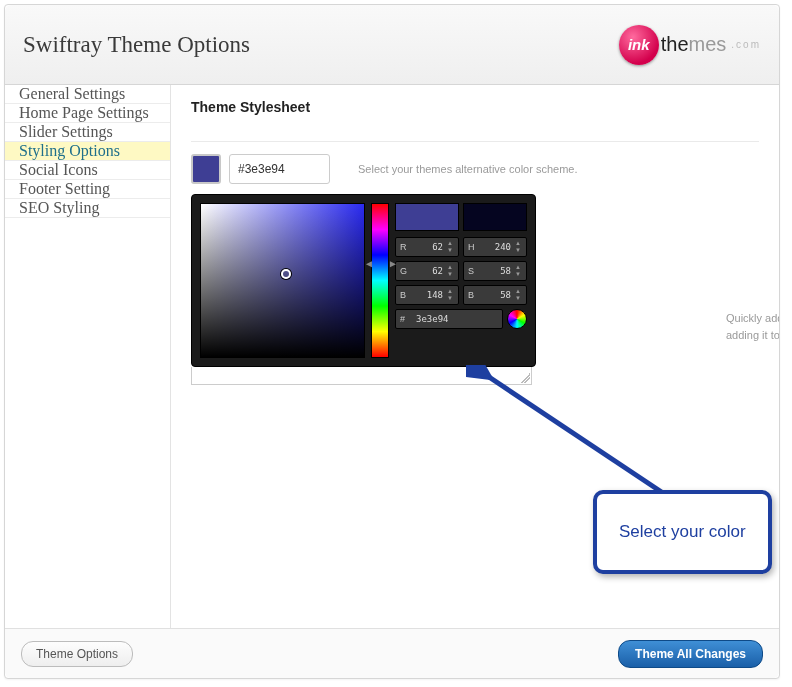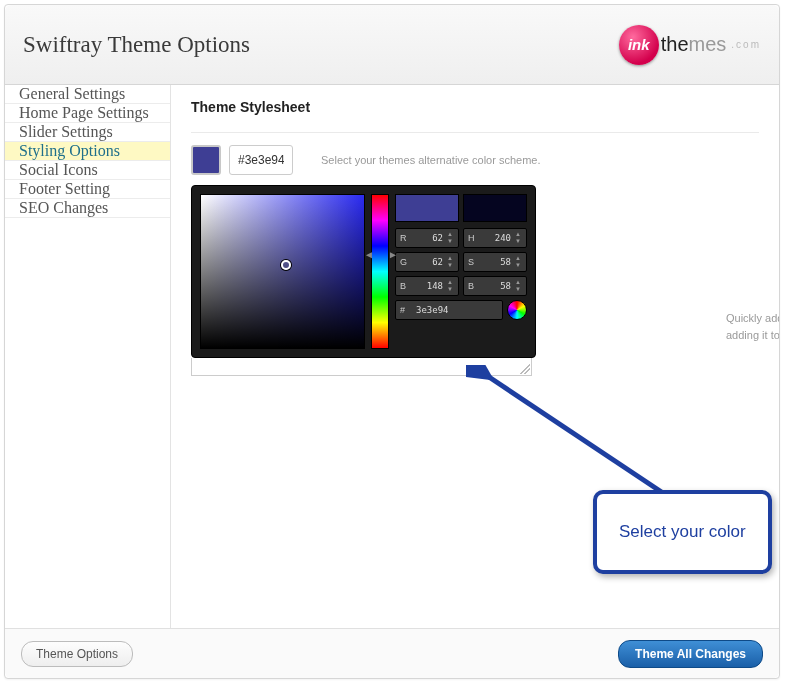--- a/index.html
+++ b/index.html
@@ -10,24 +10,24 @@
   .logo{display:flex;align-items:center;gap:2px}
   .logo-circle{width:40px;height:40px;border-radius:50%;background:radial-gradient(circle at 35% 30%,#ff6a9e,#d3004c 70%);position:relative;box-shadow:0 1px 3px rgba(0,0,0,.4);display:flex;align-items:center;justify-content:center;color:#fff;font-style:italic;font-weight:700;font-size:15px;font-family:Liberation Sans, sans-serif}
   .logo-text{font-size:20px;color:#222;font-family:Georgia,serif}
   .logo-text .light{color:#999}
   .logo-dots{font-size:10px;color:#bbb;letter-spacing:2px;margin-left:3px}
   .body{flex:1;display:flex;overflow:hidden}
   .sidebar{width:166px;border-right:1px solid #e3e3e3;background:#fff}
   .sidebar-item{padding:0 14px;font-size:16px;color:#555;font-family:Georgia,serif;border-bottom:1px solid #ececec;cursor:pointer}
   .sidebar-item.active{color:#1f6f8b;background:#fef9c3}
   .main{flex:1;padding:14px 20px 10px 20px;position:relative;overflow:hidden}
-  .section-title{font-size:14px;font-weight:700;color:#222;padding-bottom:17px;border-bottom:1px solid #eaeaea;margin-bottom:12px}
+  .section-title{font-size:14px;font-weight:700;color:#222;padding-bottom:26px;border-bottom:1px solid #eaeaea;margin-bottom:12px}
   .color-row{display:flex;align-items:center;gap:8px;margin-bottom:10px}
   .swatch{width:30px;height:30px;border:2px solid #c8c8c8;border-radius:3px;background:#3e3e94;cursor:pointer}
-  .hex-input{height:30px;width:64px;border:1px solid #ccc;border-radius:3px;padding:0 8px;font-size:12px;color:#333}
+  .hex-input{height:30px;width:101px;border:1px solid #ccc;border-radius:3px;padding:0 8px;font-size:12px;color:#333}
   .hint{font-size:11px;color:#9a9a9a;margin-left:20px}
   .picker{width:345px;background:#1b1b1b;border:1px solid #000;border-radius:4px;padding:8px;position:relative;display:flex;gap:6px}
   .sv-area{width:165px;height:155px;position:relative;border:1px solid #000;background:linear-gradient(to top,#000,rgba(0,0,0,0)),linear-gradient(to right,#fff,#2a2af0);cursor:crosshair}
   .sv-cursor{position:absolute;width:10px;height:10px;border:2px solid #fff;border-radius:50%;left:85px;top:70px;transform:translate(-50%,-50%);box-shadow:0 0 0 1px #000}
   .hue-bar{width:18px;height:155px;border:1px solid #000;background:linear-gradient(to bottom,red,magenta,blue,cyan,lime,yellow,red);position:relative;cursor:pointer}
   .hue-arrows{position:absolute;top:54px;left:-8px;width:34px;display:flex;justify-content:space-between;font-size:10px;color:#888}
   .right-col{flex:1;display:flex;flex-direction:column;gap:4px}
   .preview-row{display:flex;gap:4px;margin-bottom:2px}
   .preview-box{flex:1;height:28px;border:1px solid #000}
   .pv-new{background:#3e3e94}
@@ -65,21 +65,21 @@
   </div>
 
   <div class="body">
     <div class="sidebar">
       <div class="sidebar-item">General Settings</div>
       <div class="sidebar-item">Home Page Settings</div>
       <div class="sidebar-item">Slider Settings</div>
       <div class="sidebar-item active">Styling Options</div>
       <div class="sidebar-item">Social Icons</div>
       <div class="sidebar-item">Footer Setting</div>
-      <div class="sidebar-item">SEO Changes</div>
+      <div class="sidebar-item">SEO Styling</div>
     </div>
 
     <div class="main">
       <div class="section-title">Theme Stylesheet</div>
 
       <div class="color-row">
         <div class="swatch"></div>
         <input class="hex-input" value="#3e3e94" style="">
         <div class="hint">Select your themes alternative color scheme.</div>
       </div>

